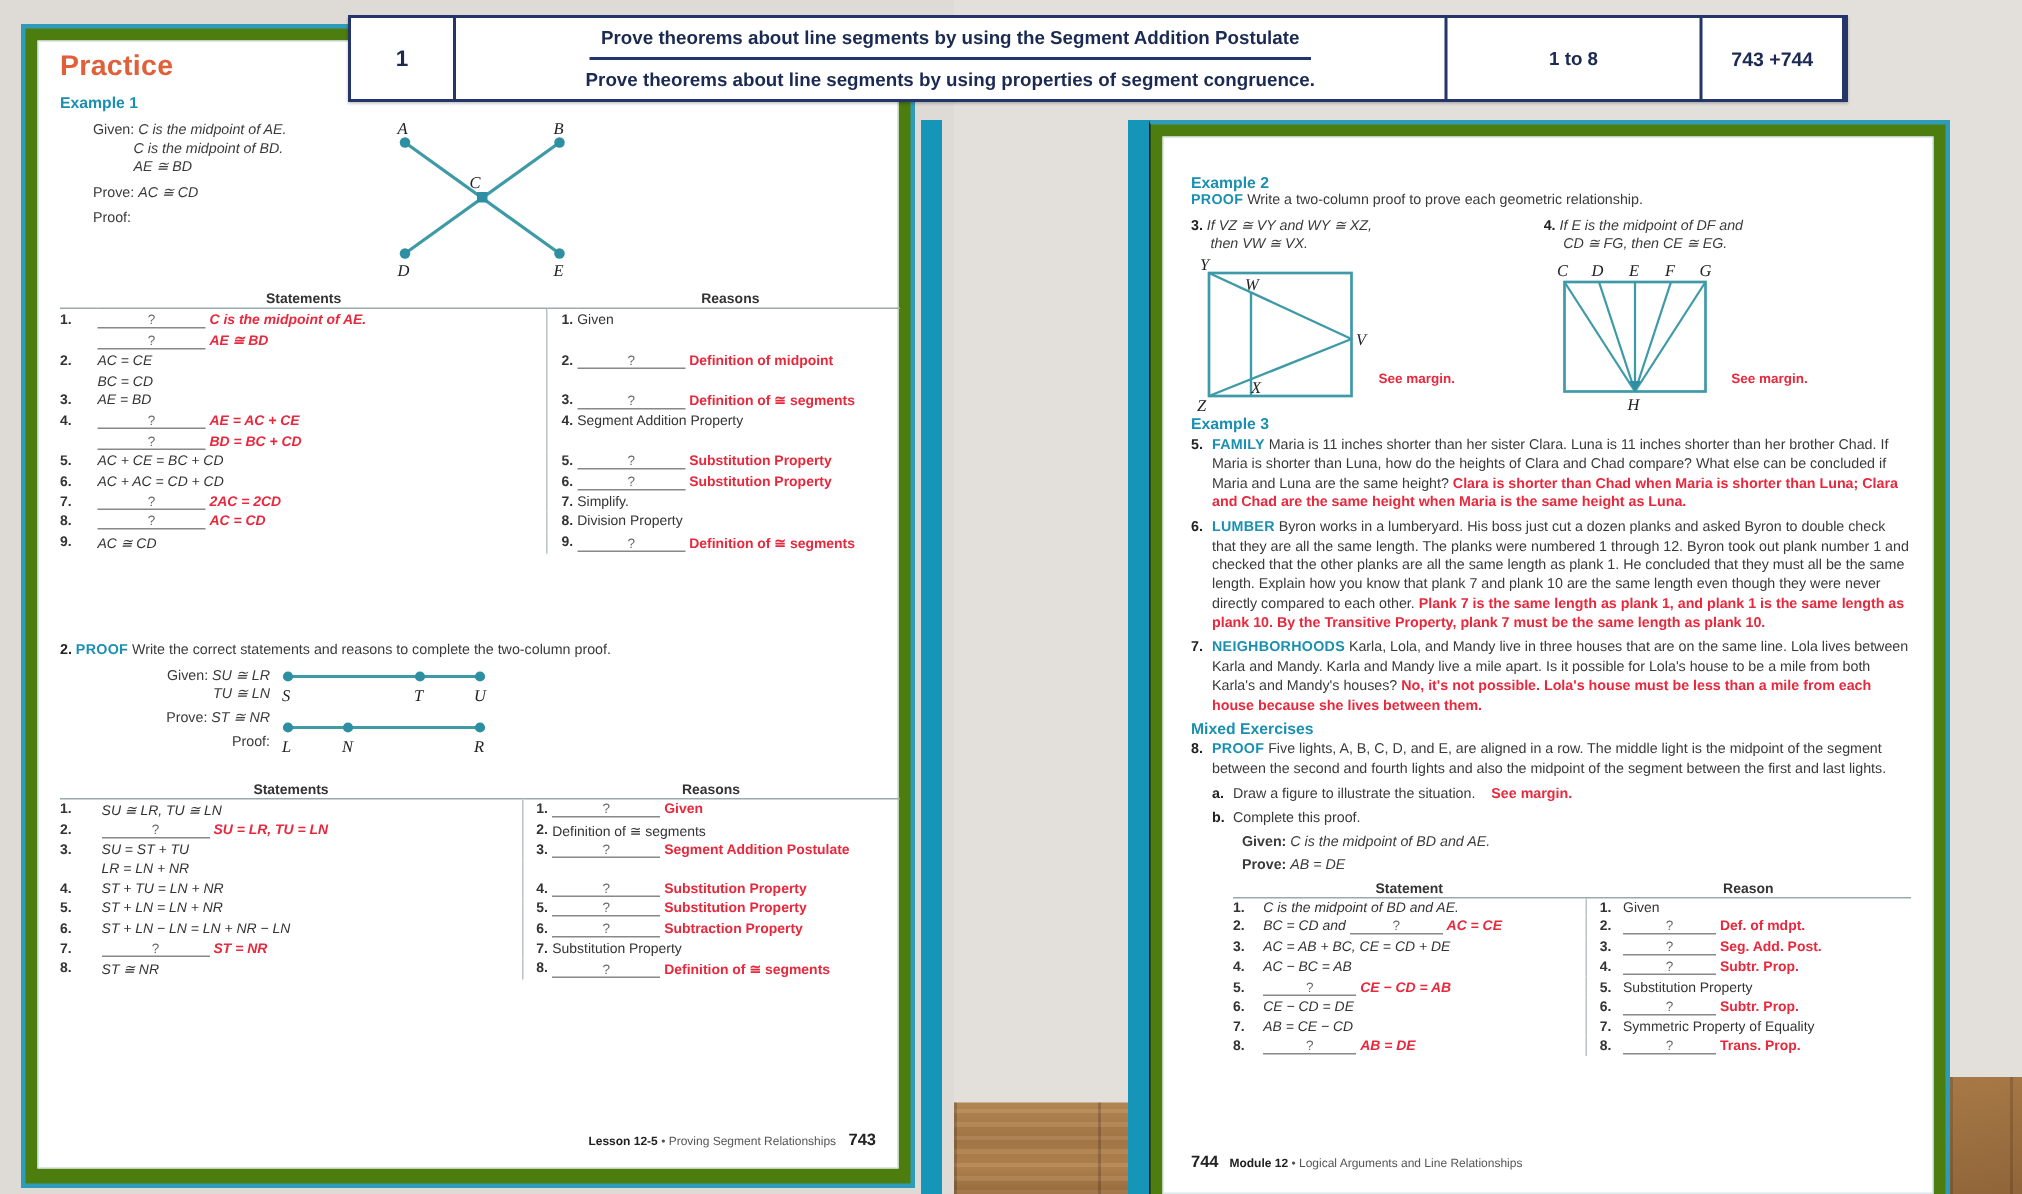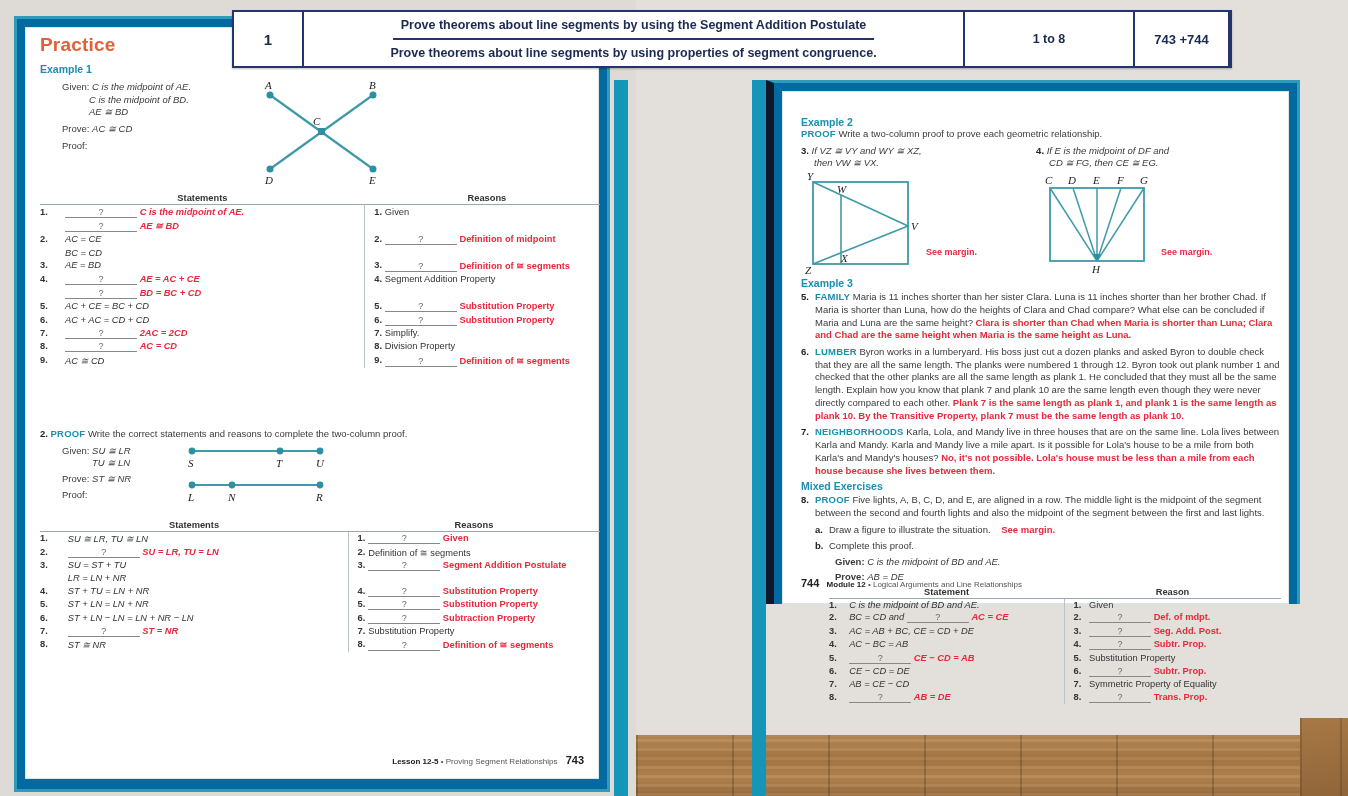--- a/index.html
+++ b/index.html
@@ -41,27 +41,27 @@
     color:#1b2a52; font-weight:bold; }
   #hdr-num { width:70px; font-size:15px; }
   #hdr-obj { flex:1; display:flex; flex-direction:column; }
   #hdr-obj .line { flex:1; display:flex; align-items:center; justify-content:center;
       font-size:12.5px; color:#1b2a52; font-weight:bold; padding:0 8px; text-align:center;}
   #hdr-obj .line:first-child { border-bottom:2px solid #23356b; }
   #hdr-range { width:170px; font-size:12.5px; }
   #hdr-pages { width:95px; font-size:13px; border-right:none; }
 
   
-  .page-shell { position:absolute; background:#0369a1; }
+  .page-shell { position:absolute; background:#4d7c0f; }
   #left-page  { left:14px;  top:16px;  width:596px; height:776px;
                 border:3px solid #2e9cb8; }
   #left-inner { position:absolute; left:8px; top:8px; right:8px; bottom:10px; background:#fff;
                 border:1px solid #d9e6ea;}
-  #right-page { left:766px; top:80px; width:534px; height:524px;
-                border-left:8px solid #0f172a; border-top:3px solid #2e9cb8; border-right:3px solid #2e9cb8;}
+  #right-page { left:766px; top:80px; width:534px; height:716px;
+                border-left:1px solid #0f172a; border-top:3px solid #2e9cb8; border-right:3px solid #2e9cb8;}
   #right-inner{ position:absolute; left:8px; top:8px; right:8px; bottom:0; background:#fff;
                 border:1px solid #d9e6ea;}
   .spine { position:absolute; background:#1596b8; }
   #spine-left  { left:614px; top:80px; width:14px; height:716px; }
   #spine-right { left:752px; top:80px; width:14px; height:716px; }
 
   
   .practice-title { color:#e0603a; font-size:19px; font-weight:bold; letter-spacing:.2px;}
   .ex-head { color:#1a8fb0; font-size:10.5px; font-weight:bold; margin:5px 0 2px;}
   .tag { color:#1a8fb0; font-weight:bold; font-size:9.5px; letter-spacing:.2px;}
@@ -230,21 +230,21 @@
   </div>
 
   <div style="position:absolute;left:14px;top:400px;width:560px;">
     <div class="prob">
       <span class="num">2.</span>
       <span class="tag">PROOF</span>
       <span>Write the correct statements and reasons to complete the two-column proof.</span>
     </div>
 
     <div style="display:flex;">
-      <div style="width:140px;padding-left:22px;padding-top:4px;">
+      <div style="width:140px;padding-left:22px;padding-top:4px;text-align:right;">
         <div class="prob">
           <span>Given:</span>
           <span class="it">SU ≅ LR</span>
         </div>
         <div class="prob it" style="padding-left:30px;">TU ≅ LN</div>
         <div class="prob" style="margin-top:3px;">
           <span>Prove:</span>
           <span class="it">ST ≅ NR</span>
         </div>
         <div class="prob" style="margin-top:3px;">Proof:</div>

